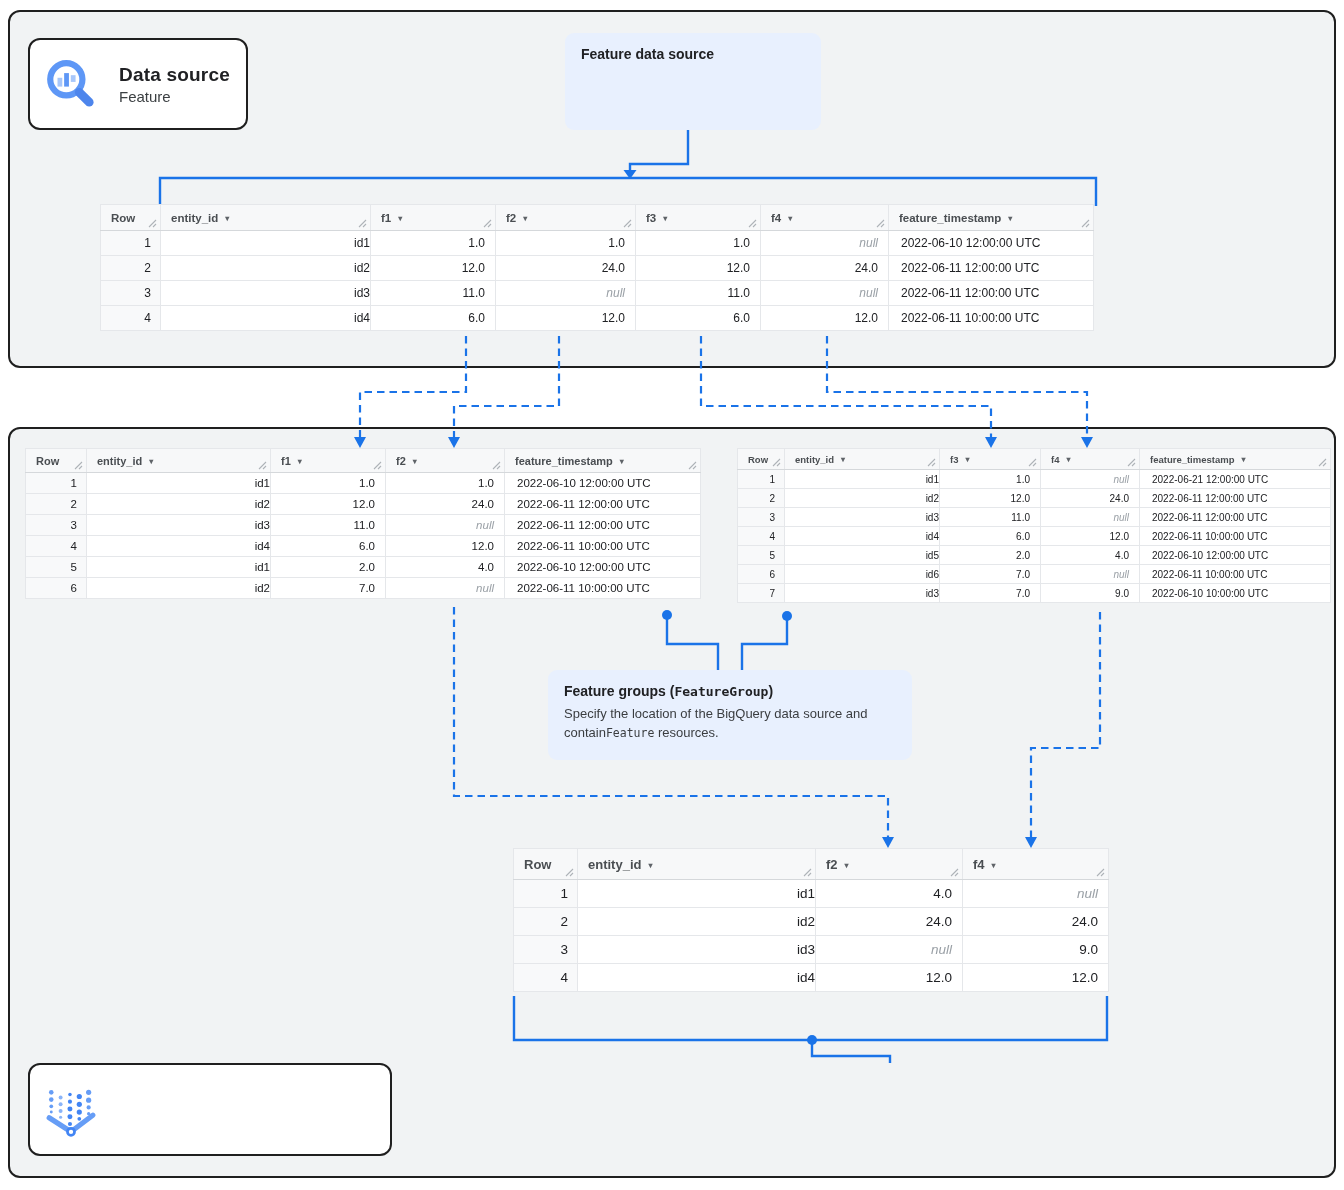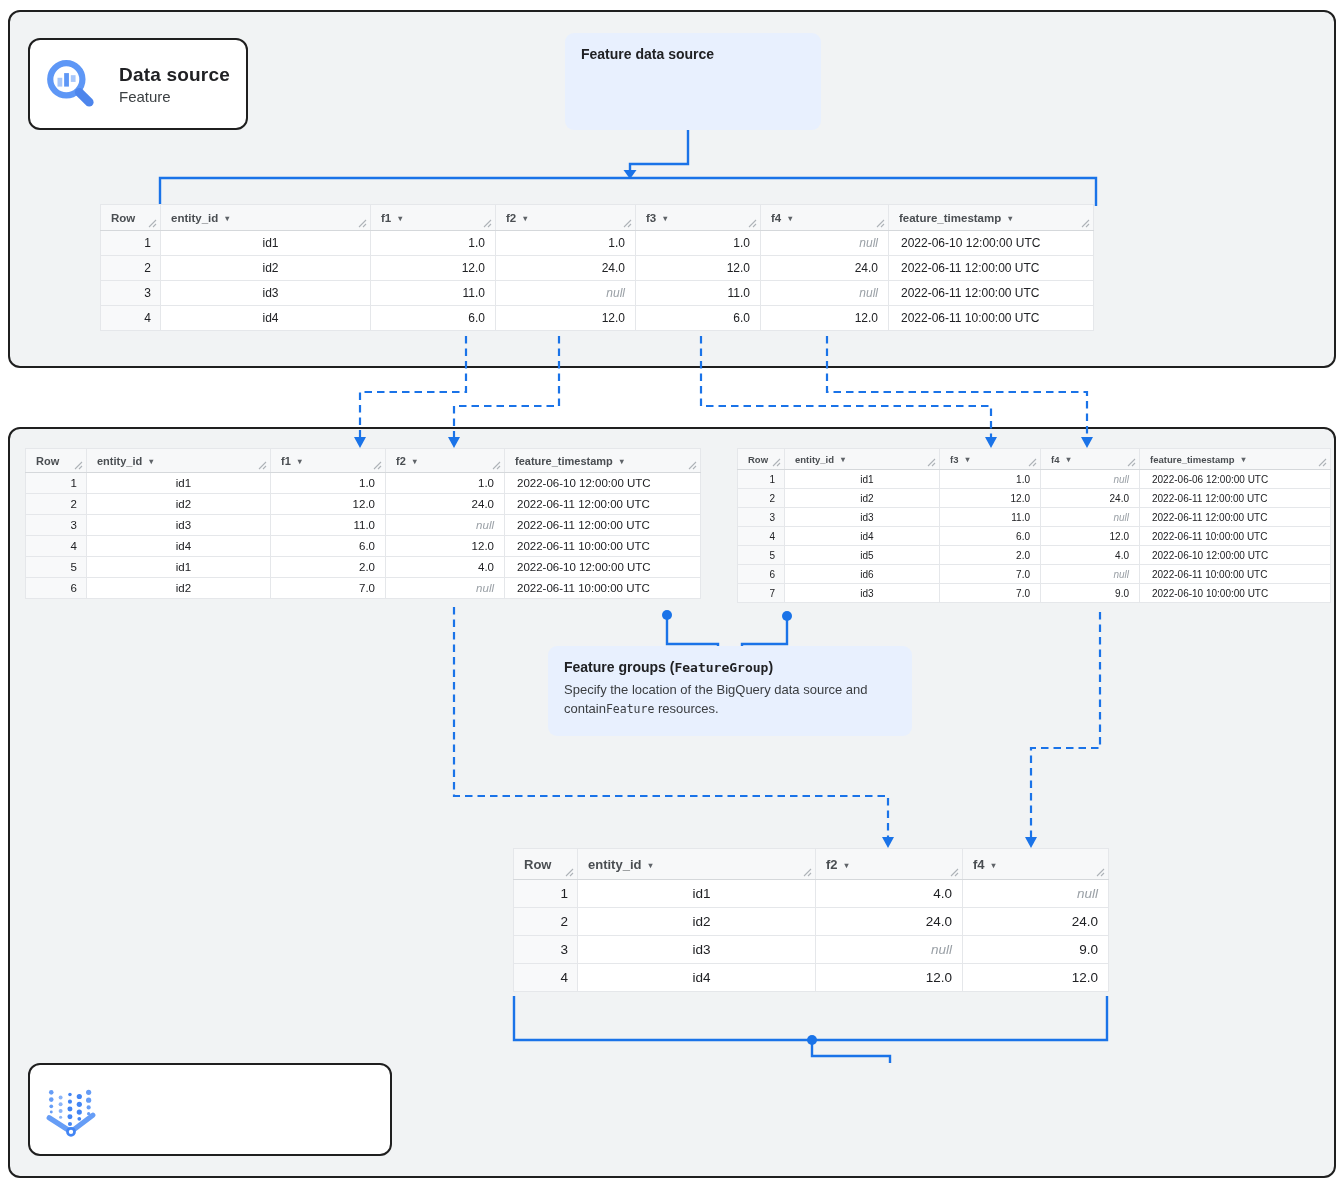--- a/index.html
+++ b/index.html
@@ -17,38 +17,38 @@
            display:flex; align-items:center; gap:16px; padding:0 14px; }
   #badge-ds { left:28px; top:38px;  width:220px; height:92px;gap:21px; }
   #badge-vx { left:28px; top:1063px; width:364px; height:93px; }
   .badge .b-title { font-size:19px; font-weight:bold; color:#202124; letter-spacing:.2px; }
   .badge .b-sub   { font-size:15px; color:#3C4043; margin-top:2px; }
   .badge svg { flex:0 0 auto; }
 
   
   .callout { position:absolute; background:#E8F0FE; border-radius:9px; padding:13px 16px; }
   #callout-fds { left:565px; top:33px;   width:256px; min-height:97px; }
-  #callout-fg  { left:548px; top:646px;  width:364px; min-height:90px; }
+  #callout-fg  { left:548px; top:670px;  width:364px; min-height:90px; }
   #callout-fv  { left:710px; top:1062px; width:362px; min-height:92px; }
   .co-title { font-size:14px; font-weight:bold; color:#202124; margin-bottom:6px; }
   .co-body  { font-size:13px; color:#3A3D40; line-height:1.45; }
   .co-title .mono { font-family:"DejaVu Sans Mono","Liberation Mono",monospace; font-size:13px; font-weight:bold; }
   .co-body  .mono { font-family:"DejaVu Sans Mono","Liberation Mono",monospace; font-size:11.5px; }
 
   
   .bqtable { position:absolute; }
   .bqtable table { border-collapse:collapse; table-layout:fixed; width:100%; background:#ffffff;
                    border:1px solid #D7DADD; }
   .bqtable th, .bqtable td { border:1px solid #E5E7EA; overflow:hidden; white-space:nowrap; vertical-align:middle; }
   .bqtable th { position:relative; background:#F7F8F9; color:#4A4E52; font-weight:bold;
                 text-align:left; padding-left:10px; border-bottom:1px solid #D5D8DB; }
   .bqtable td { color:#202124; font-weight:500; }
   .bqtable td.c-rownum { background:#F8F9FA; text-align:right; padding-right:9px; }
   .bqtable th.h-rownum { }
-  .bqtable td.c-text { text-align:center; padding-left:10px;margin-top:36px; }
+  .bqtable td.c-text { text-align:right; padding-left:10px;margin-top:36px; }
   .bqtable td.c-num  { text-align:right; padding-right:10px; }
   .bqtable td.c-null { text-align:right; padding-right:10px; font-style:italic; color:#9AA0A6; font-weight:normal;padding-left:41px; }
   .bqtable td.c-ts   { text-align:left; padding-left:12px; }
   .sort-arrow { display:inline-block; margin-left:7px; font-size:8px; color:#5F6368; transform:translateY(-1px); }
   .resize-glyph { position:absolute; right:3px; bottom:2px; }
 
   .t-source { left:100px; top:204px; width:993px; font-size:12px; }
   .t-source th { height:26px; font-size:11.5px; }
   .t-source td { height:25px; }
 
@@ -340,21 +340,21 @@
                 <path d="M8 1 L1 8 M8 5 L5 8" stroke="#AEB3B8" stroke-width="1.1" fill="none"></path>
               </svg></th>
           </tr>
         </thead>
         <tbody>
           <tr>
             <td class="c-rownum">1</td>
             <td class="c-text">id1</td>
             <td class="c-num">1.0</td>
             <td class="c-null">null</td>
-            <td class="c-ts">2022-06-06 12:00:00 UTC</td>
+            <td class="c-ts">2022-06-21 12:00:00 UTC</td>
           </tr>
           <tr>
             <td class="c-rownum">2</td>
             <td class="c-text">id2</td>
             <td class="c-num">12.0</td>
             <td class="c-num">24.0</td>
             <td class="c-ts">2022-06-11 12:00:00 UTC</td>
           </tr>
           <tr>
             <td class="c-rownum">3</td>

